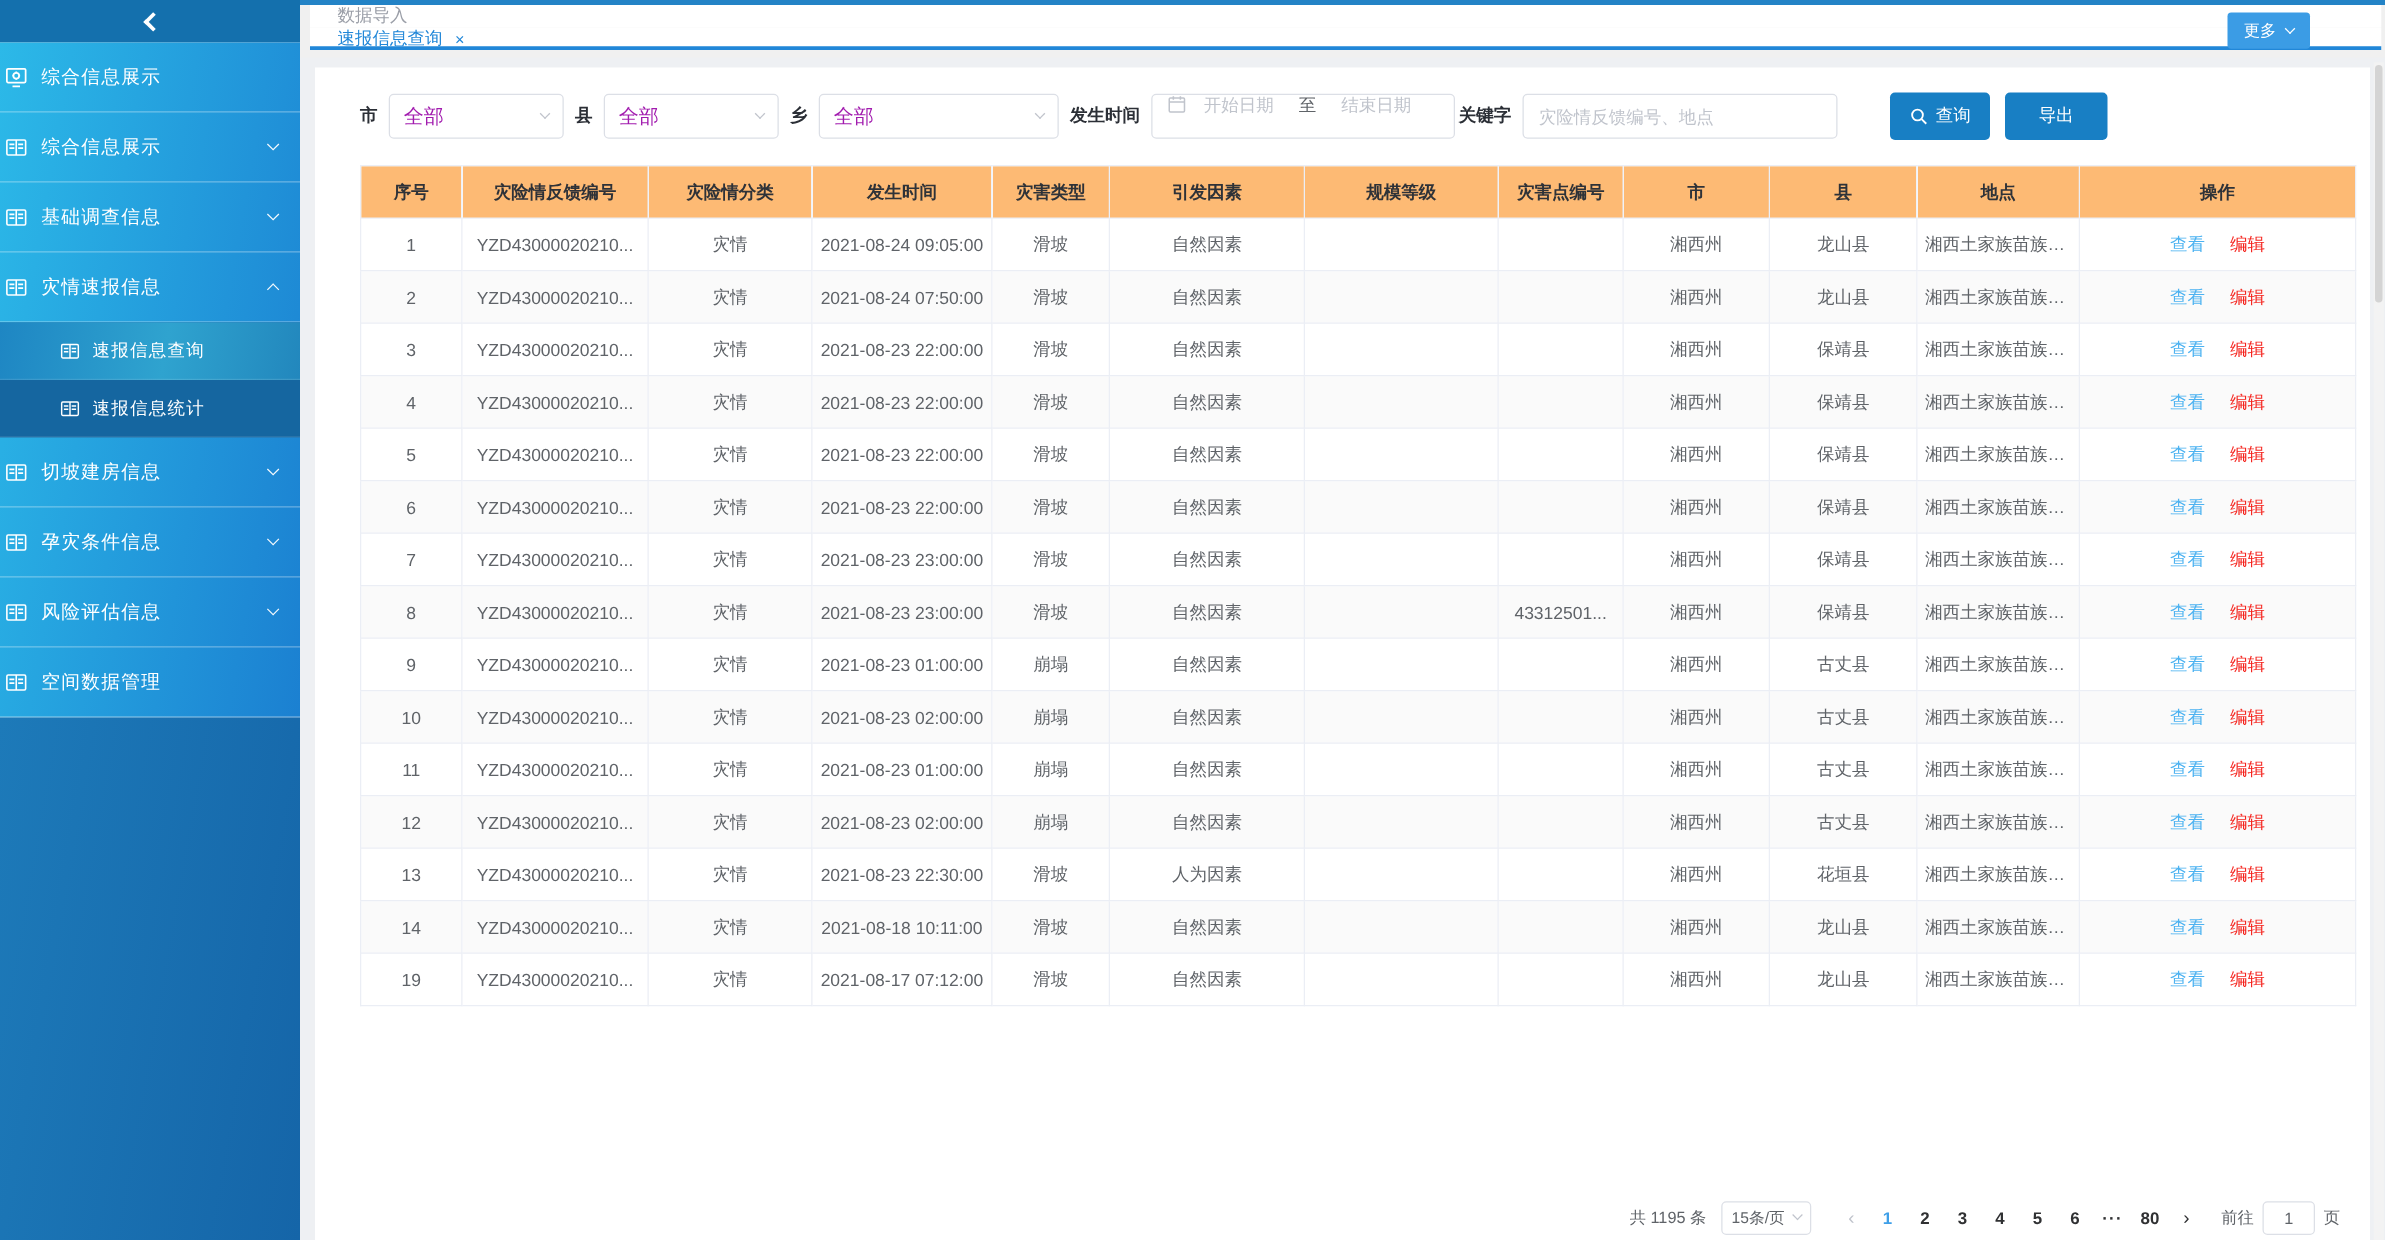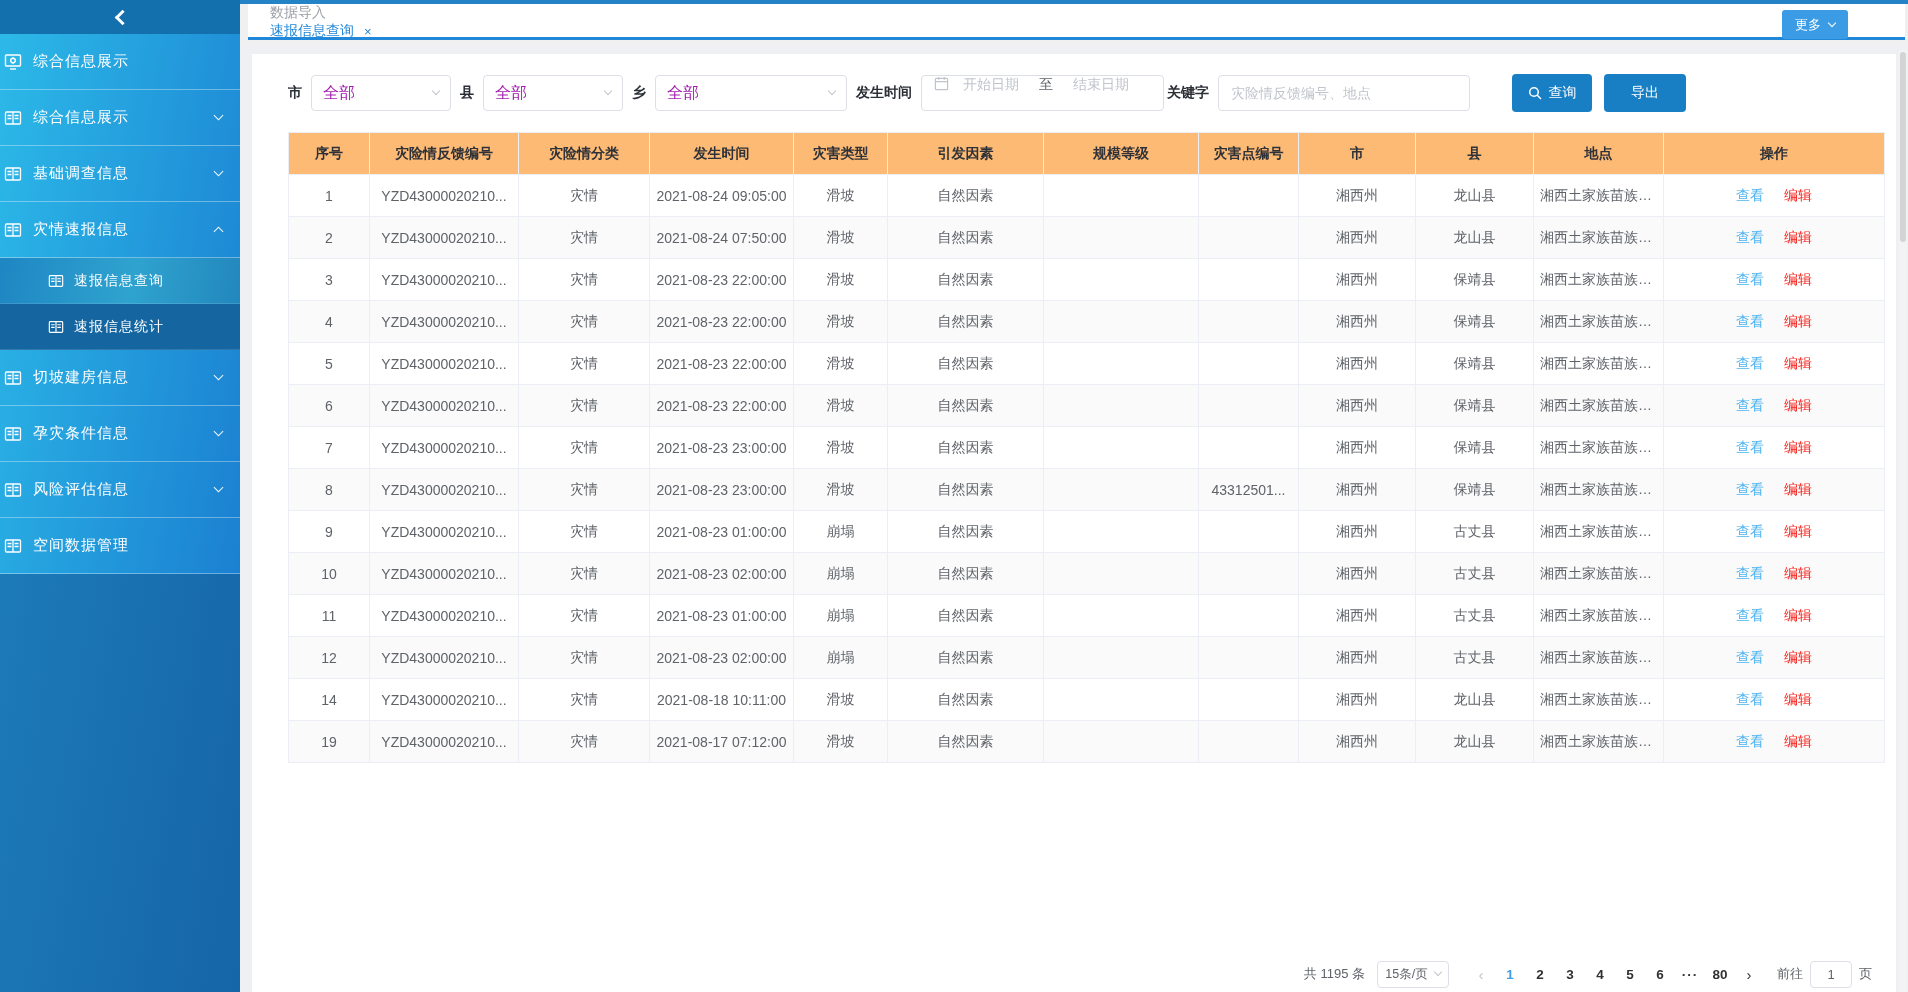--- a/index.html
+++ b/index.html
@@ -467,20 +467,34 @@
               <td>崩塌</td>
               <td>自然因素</td>
               <td></td>
               <td></td>
               <td>湘西州</td>
               <td>古丈县</td>
               <td>湘西土家族苗族自...</td>
               <td><a class="link view">查看</a><a class="link edit">编辑</a></td>
             </tr>
             <tr>
+              <td>13</td>
+              <td>YZD43000020210...</td>
+              <td>灾情</td>
+              <td>2021-08-23 22:30:00</td>
+              <td>滑坡</td>
+              <td>人为因素</td>
+              <td></td>
+              <td></td>
+              <td>湘西州</td>
+              <td>花垣县</td>
+              <td>湘西土家族苗族自...</td>
+              <td><a class="link view">查看</a><a class="link edit">编辑</a></td>
+            </tr>
+            <tr>
               <td>14</td>
               <td>YZD43000020210...</td>
               <td>灾情</td>
               <td>2021-08-18 10:11:00</td>
               <td>滑坡</td>
               <td>自然因素</td>
               <td></td>
               <td></td>
               <td>湘西州</td>
               <td>龙山县</td>

